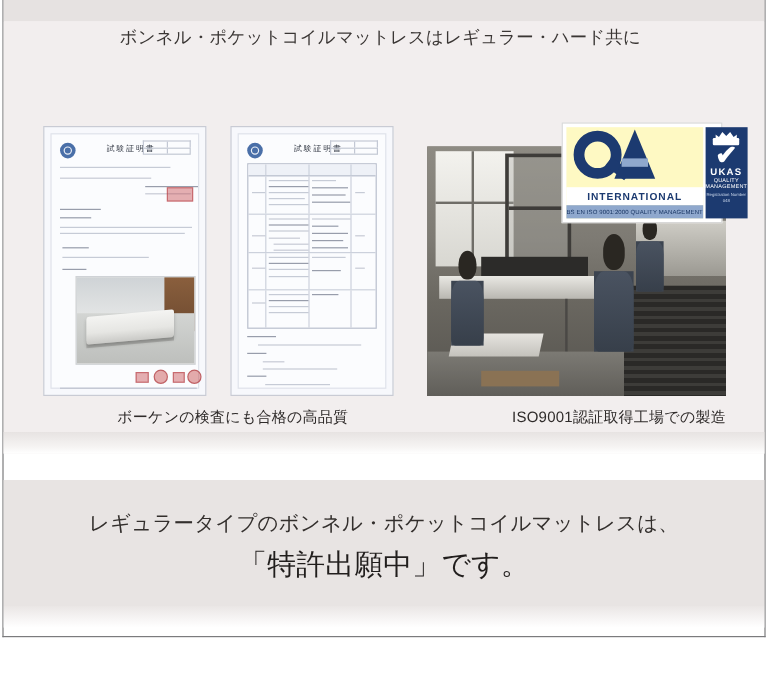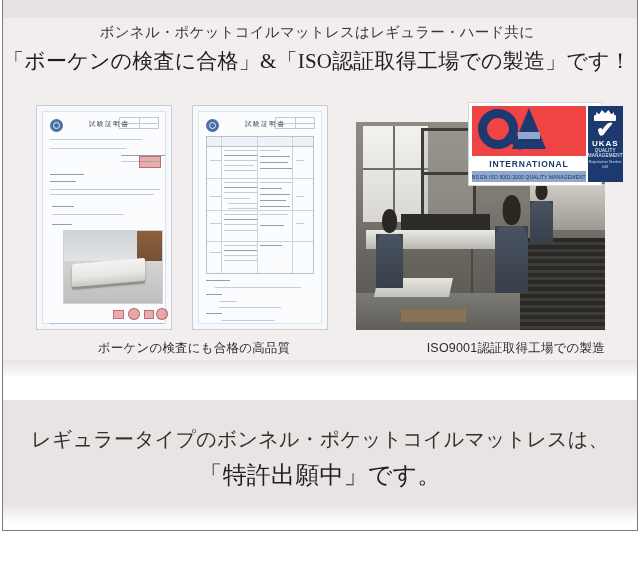--- a/index.html
+++ b/index.html
@@ -381,21 +381,21 @@
     padding: 3px;
   }
   .qa-inner {
     position: relative;
     width: 100%; height: 100%;
     display: flex;
   }
   .qa-left {
     position: relative;
     flex: 1.55;
-    background: #ef4444;
+    background: #fef9c3;
     display: flex;
     flex-direction: column;
   }
   .qa-mark {
     position: relative;
     flex: 1;
     overflow: hidden;
   }
   .qa-q {
     position: absolute;
@@ -541,21 +541,21 @@
     width: 634px; height: 18px;
     background: linear-gradient(to bottom, #eae6e5 0%, #f7f5f5 60%, #ffffff 100%);
   }
   .patent-block {
     position: absolute;
     left: 3px; top: 424px;
     width: 634px;
     text-align: center;
   }
   .patent-line1 {
-    font-size: 20px;
+    font-size: 17px;
     color: #332f2d;
     letter-spacing: 0.2px;
     line-height: 1.5;
     white-space: nowrap;
   }
   .patent-line2 {
     font-size: 24px;
     color: #211e1d;
     letter-spacing: 0.2px;
     line-height: 1.5;
@@ -571,21 +571,20 @@
   <div class="frame-line-left"></div>
   <div class="frame-line-right"></div>
   <div class="frame-line-bottom"></div>
 
   <div class="section-top-strip"></div>
   <div class="section-one"></div>
   <div class="section-one-fade"></div>
 
   <div class="headline-block">
     <div class="headline-small">ボンネル・ポケットコイルマットレスはレギュラー・ハード共に</div>
-    <div class="headline-large">「ボーケンの検査に合格」&amp;「ISO認証取得工場での製造」です！</div>
   </div>
 
   <div class="doc" id="doc-one">
     <div class="doc-inner">
       <div class="doc-logo"></div>
       <div class="doc-title">試験証明書</div>
       <div class="doc-meta">
         <div class="doc-meta-row">
           <div class="doc-meta-cell"></div>
           <div class="doc-meta-cell"></div>

